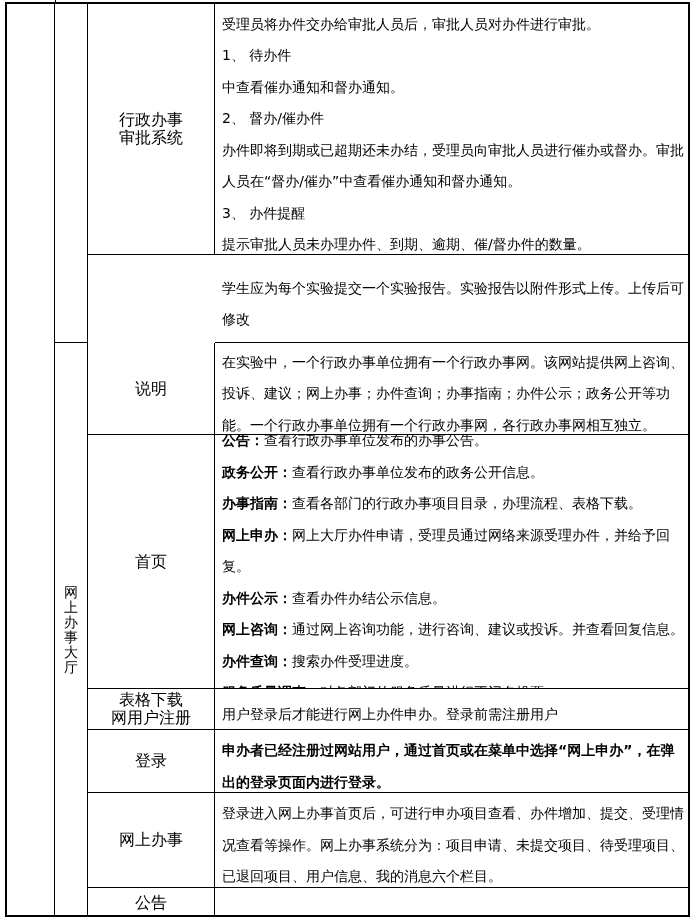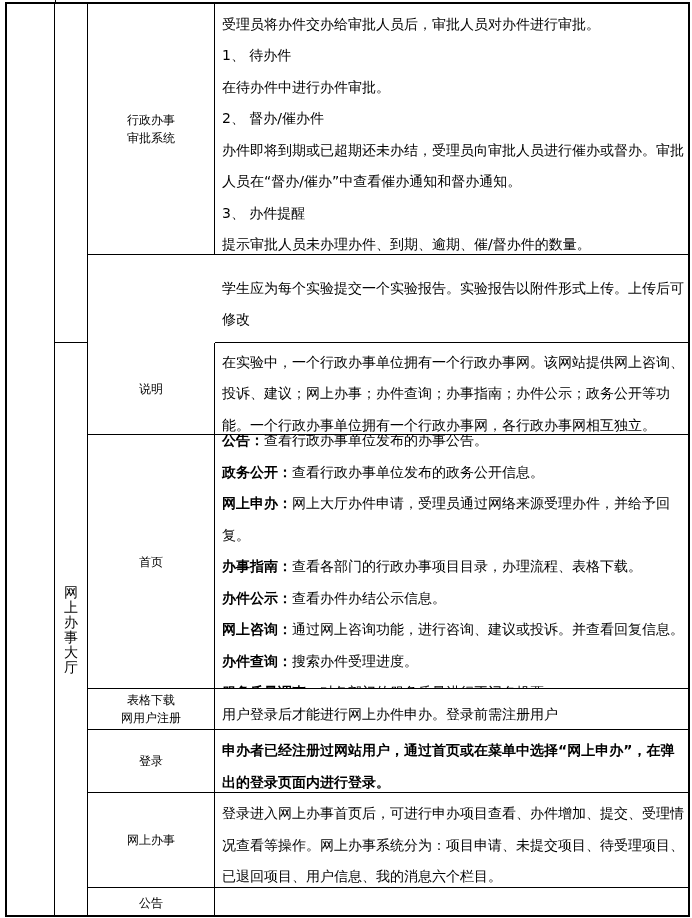--- a/index.html
+++ b/index.html
@@ -68,21 +68,21 @@
     text-align: center;
   }
   .label-cell {
     grid-column: 3;
     border-right: 1px solid #000;
     border-bottom: 1px solid #000;
     display: flex;
     flex-direction: column;
     align-items: center;
     justify-content: center;
-    font-size: 12px;
+    font-size: 16px;
     text-align: center;
   }
   .label-line { line-height: 18px; }
   .content-cell {
     grid-column: 4;
     border-bottom: 1px solid #000;
     display: flex;
     flex-direction: column;
     justify-content: center;
     padding: 11px 1px 0 7px;
@@ -114,43 +114,43 @@
         </div>
     </div>
 
   <div class="cell label-cell" style="grid-area: 1 / 3;">
         <div class="label-line">行政办事</div>
         <div class="label-line">审批系统</div>
       </div>
       <div class="cell content-cell" style="grid-area: 1 / 4;">
         <p>受理员将办件交办给审批人员后，审批人员对办件进行审批。</p>
         <p>1、 待办件</p>
-        <p>在待办件中进行办件审批。</p>
+        <p>中查看催办通知和督办通知。</p>
         <p>2、 督办/催办件</p>
         <p>办件即将到期或已超期还未办结，受理员向审批人员进行催办或督办。审批人员在“督办/催办”中查看催办通知和督办通知。</p>
         <p>3、 办件提醒</p>
         <p>提示审批人员未办理办件、到期、逾期、催/督办件的数量。</p>
       </div>
       <div class="cell content-cell" style="grid-area: 2 / 4;">
         <p>学生应为每个实验提交一个实验报告。实验报告以附件形式上传。上传后可修改</p>
       </div>
       <div class="cell label-cell" style="grid-area: 3 / 3;">
         <div class="label-line">说明</div>
       </div>
       <div class="cell content-cell" style="grid-area: 3 / 4;">
         <p>在实验中，一个行政办事单位拥有一个行政办事网。该网站提供网上咨询、投诉、建议；网上办事；办件查询；办事指南；办件公示；政务公开等功能。一个行政办事单位拥有一个行政办事网，各行政办事网相互独立。</p>
       </div>
       <div class="cell label-cell" style="grid-area: 4 / 3; justify-content: center;">
         <div class="label-line">首页</div>
       </div>
       <div class="cell content-cell" style="grid-area: 4 / 4;">
         <p><b>公告：</b>查看行政办事单位发布的办事公告。</p>
         <p><b>政务公开：</b>查看行政办事单位发布的政务公开信息。</p>
+        <p><b>办事指南：</b>查看各部门的行政办事项目目录，办理流程、表格下载。</p>
         <p><b>网上申办：</b>网上大厅办件申请，受理员通过网络来源受理办件，并给予回复。</p>
-        <p><b>办事指南：</b>查看各部门的行政办事项目目录，办理流程、表格下载。</p>
         <p><b>办件公示：</b>查看办件办结公示信息。</p>
         <p><b>网上咨询：</b>通过网上咨询功能，进行咨询、建议或投诉。并查看回复信息。</p>
         <p><b>办件查询：</b>搜索办件受理进度。</p>
         <p><b>服务质量调查：</b>对各部门的服务质量进行不记名投票。</p>
       </div>
       <div class="cell label-cell" style="grid-area: 5 / 3;">
         <div class="label-line">表格下载</div>
         <div class="label-line">网用户注册</div>
       </div>
       <div class="cell content-cell" style="grid-area: 5 / 4;">

